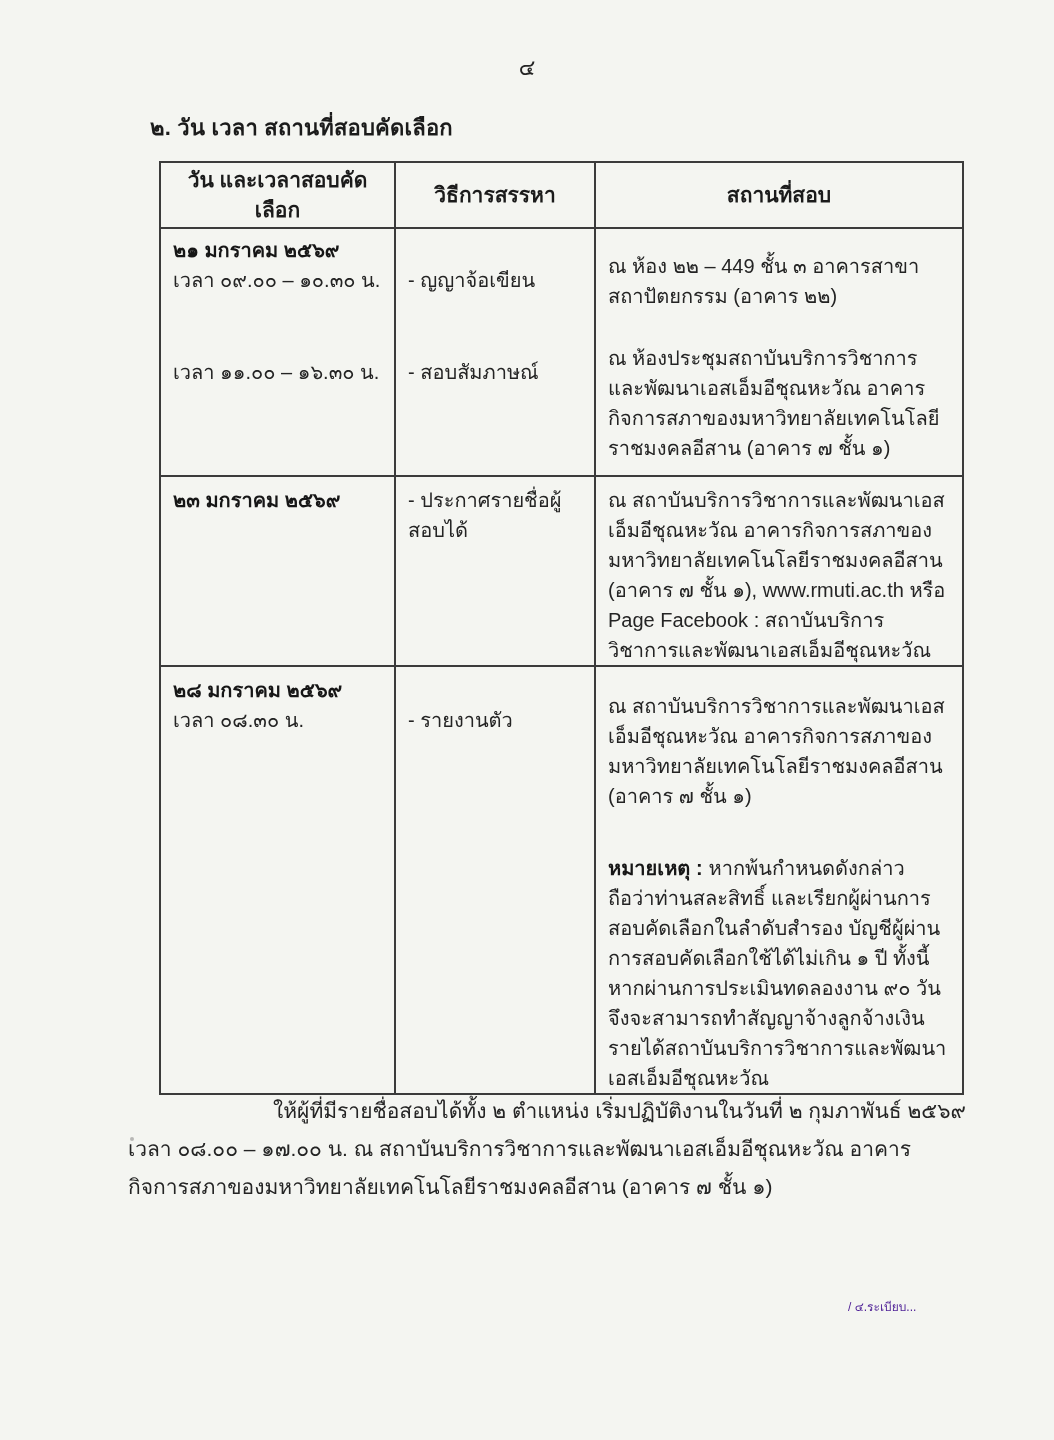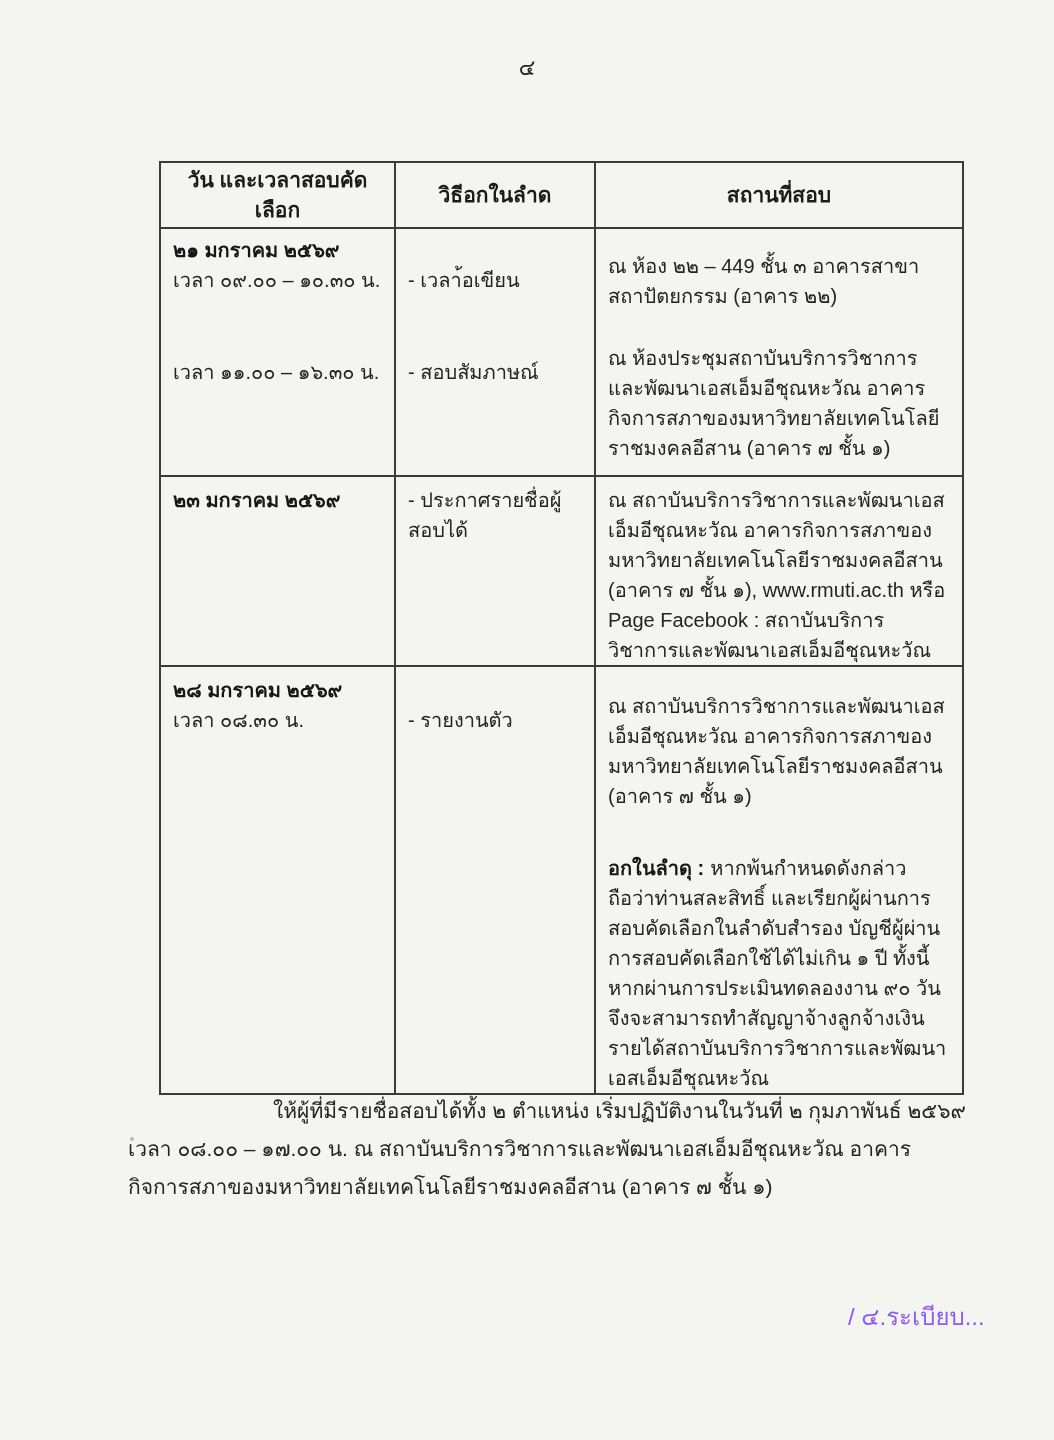--- a/index.html
+++ b/index.html
@@ -84,62 +84,63 @@
     width:842px;
     margin:0;
     font-size:21px;
     line-height:38px;
     text-indent:145px;
   }
   .footer-note {
     position:absolute;
     top:1297px;
     left:848px;
-    font-size:24px;
-    color:#8b5cf6;
+    font-size:12px;
+    color:#4c1d95;
   }
   .artifact-dot {
     position:absolute;
     top:1137px; left:130px;
     width:4px; height:4px;
     border-radius:50%;
     background:#8d8d8d;
     opacity:0.6;
   }
 </style>
 </head>
 <body>
 
 <div class="page">
 
   <div class="page-number">๔</div>
 
+  <h2 class="sec-heading sec2-heading">๒. วัน เวลา สถานที่สอบคัดเลือก</h2>
 
   <table class="sel-table">
     <colgroup>
       <col style="width:235px">
       <col style="width:200px">
       <col style="width:368px">
     </colgroup>
     <thead>
       <tr>
         <th>วัน และเวลาสอบคัดเลือก</th>
-        <th>วิธีอกในลำด</th>
+        <th>วิธีการสรรหา</th>
         <th>สถานที่สอบ</th>
       </tr>
     </thead>
     <tbody>
       <tr class="row-1">
         <td>
           <div class="cell-date">๒๑ มกราคม ๒๕๖๙</div>
           <div class="cell-time cell-time-1">เวลา ๐๙.๐๐ – ๑๐.๓๐ น.</div>
           <div class="cell-time cell-time-2">เวลา ๑๑.๐๐ – ๑๖.๓๐ น.</div>
         </td>
         <td>
-          <div class="cell-method-1">- เวลา้อเขียน</div>
+          <div class="cell-method-1">- ญญาจ้อเขียน</div>
           <div class="cell-method-2">- สอบสัมภาษณ์</div>
         </td>
         <td>
           <div class="cell-location-1">ณ ห้อง ๒๒ – 449 ชั้น ๓ อาคารสาขาสถาปัตยกรรม (อาคาร ๒๒)</div>
           <div class="cell-location-2">ณ ห้องประชุมสถาบันบริการวิชาการและพัฒนาเอสเอ็มอีชุณหะวัณ อาคารกิจการสภาของมหาวิทยาลัยเทคโนโลยีราชมงคลอีสาน (อาคาร ๗ ชั้น ๑)</div>
         </td>
       </tr>
       <tr class="row-2">
         <td>
           <div class="cell-date">๒๓ มกราคม ๒๕๖๙</div>
@@ -154,21 +155,21 @@
       <tr class="row-3">
         <td>
           <div class="cell-date">๒๘ มกราคม ๒๕๖๙</div>
           <div class="cell-time">เวลา ๐๘.๓๐ น.</div>
         </td>
         <td>
           <div class="cell-method">- รายงานตัว</div>
         </td>
         <td>
           <div class="cell-location">ณ สถาบันบริการวิชาการและพัฒนาเอสเอ็มอีชุณหะวัณ อาคารกิจการสภาของมหาวิทยาลัยเทคโนโลยีราชมงคลอีสาน (อาคาร ๗ ชั้น ๑)</div>
-          <p class="note"><span class="note-label">อกในลำดุ :</span><span>หากพ้นกำหนดดังกล่าว ถือว่าท่านสละสิทธิ์ และเรียกผู้ผ่านการสอบคัดเลือกในลำดับสำรอง บัญชีผู้ผ่านการสอบคัดเลือกใช้ได้ไม่เกิน ๑ ปี ทั้งนี้หากผ่านการประเมินทดลองงาน ๙๐ วัน จึงจะสามารถทำสัญญาจ้างลูกจ้างเงินรายได้สถาบันบริการวิชาการและพัฒนาเอสเอ็มอีชุณหะวัณ</span></p>
+          <p class="note"><span class="note-label">หมายเหตุ :</span><span>หากพ้นกำหนดดังกล่าว ถือว่าท่านสละสิทธิ์ และเรียกผู้ผ่านการสอบคัดเลือกในลำดับสำรอง บัญชีผู้ผ่านการสอบคัดเลือกใช้ได้ไม่เกิน ๑ ปี ทั้งนี้หากผ่านการประเมินทดลองงาน ๙๐ วัน จึงจะสามารถทำสัญญาจ้างลูกจ้างเงินรายได้สถาบันบริการวิชาการและพัฒนาเอสเอ็มอีชุณหะวัณ</span></p>
         </td>
       </tr>
     </tbody>
   </table>
 
 
   <p class="sec3-para">ให้ผู้ที่มีรายชื่อสอบได้ทั้ง ๒ ตำแหน่ง เริ่มปฏิบัติงานในวันที่ ๒ กุมภาพันธ์ ๒๕๖๙ เวลา ๐๘.๐๐ – ๑๗.๐๐ น. ณ สถาบันบริการวิชาการและพัฒนาเอสเอ็มอีชุณหะวัณ อาคารกิจการสภาของมหาวิทยาลัยเทคโนโลยีราชมงคลอีสาน (อาคาร ๗ ชั้น ๑)</p>
 
   <span class="artifact-dot"></span>
 

